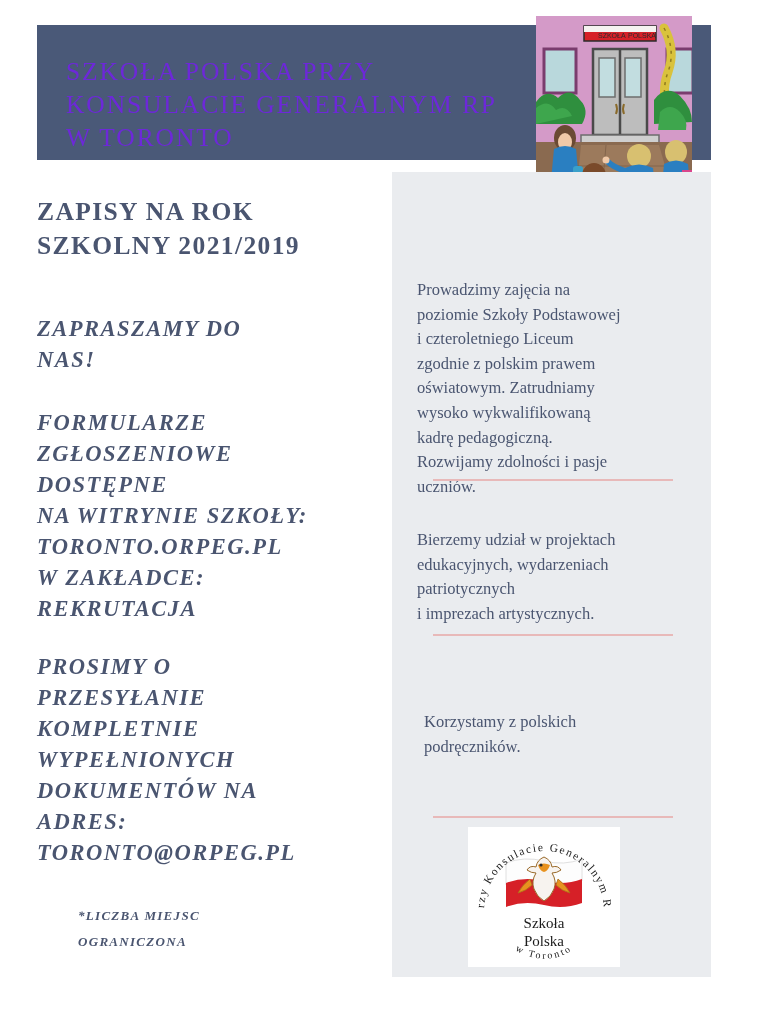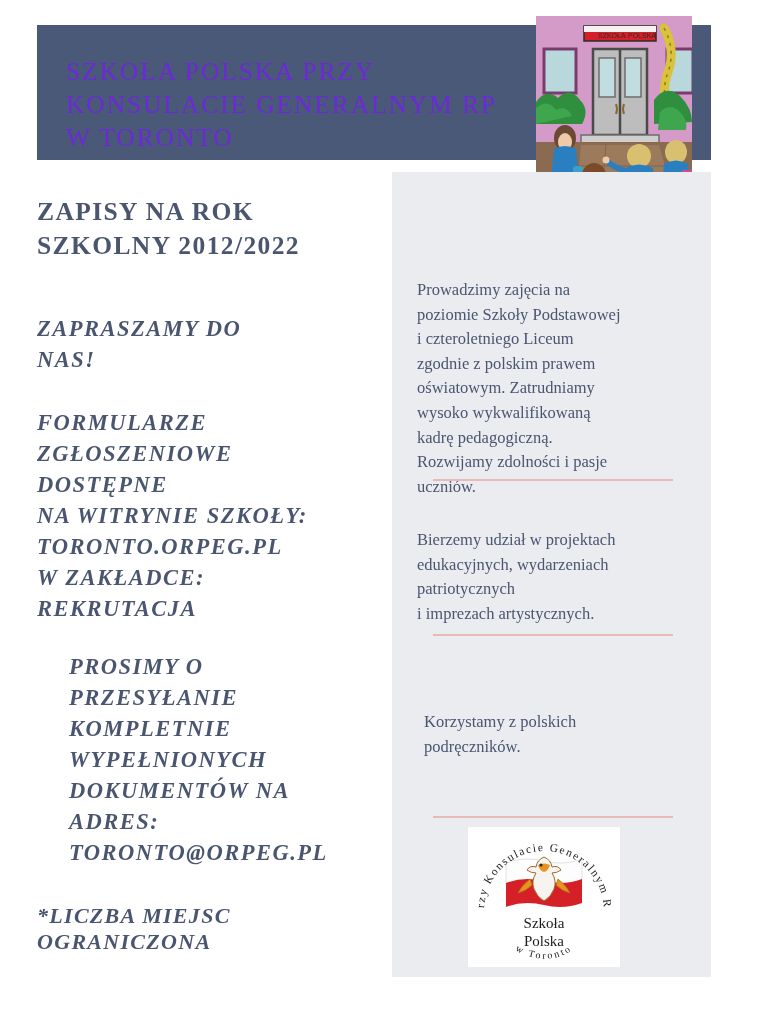--- a/index.html
+++ b/index.html
@@ -79,31 +79,32 @@
   }
   .italic-block {
     font-size: 22.5px;
     line-height: 31px;
     font-weight: 700;
     font-style: italic;
     letter-spacing: 1.5px;
     white-space: pre-line;
   }
   .note {
-    font-size: 22px;
+    font-size: 13px;
     line-height: 26px;
     font-weight: 700;
     font-style: italic;
     letter-spacing: 1.3px;
     white-space: pre-line;
+    margin-left: 41px;
   }
   #block-zapisy { margin-bottom: 51px; }
   #block-zapraszamy { margin-bottom: 32px; }
   #block-formularze { margin-bottom: 27px; }
-  #block-prosimy { margin-bottom: 35px; margin-left: 32px; }
+  #block-prosimy { margin-bottom: 35px; }
 
   
   .rc-text {
     position: absolute;
     color: #4a5570;
     font-size: 16.5px;
     line-height: 24.6px;
     white-space: pre-line;
     font-family: "Liberation Serif", "DejaVu Serif", serif;
     margin-top: 38px;
@@ -222,21 +223,21 @@
         <rect x="131" y="210" width="9" height="13" fill="#2b4a9c"></rect>
         <rect x="144" y="210" width="9" height="13" fill="#2b4a9c"></rect>
       </g>
     </svg>
   </div>
 
   <div id="right-panel"></div>
 
   <div id="left-column">
     <div id="block-zapisy" class="lc-block lead">ZAPISY NA ROK
-SZKOLNY 2012/2022</div>
+SZKOLNY 2021/2019</div>
     <div id="block-zapraszamy" class="lc-block italic-block">ZAPRASZAMY DO
 NAS!</div>
     <div id="block-formularze" class="lc-block italic-block">FORMULARZE
 ZGŁOSZENIOWE
 DOSTĘPNE
 NA WITRYNIE SZKOŁY:
 TORONTO.ORPEG.PL
 W ZAKŁADCE:
 REKRUTACJA</div>
     <div id="block-prosimy" class="lc-block italic-block">PROSIMY O

